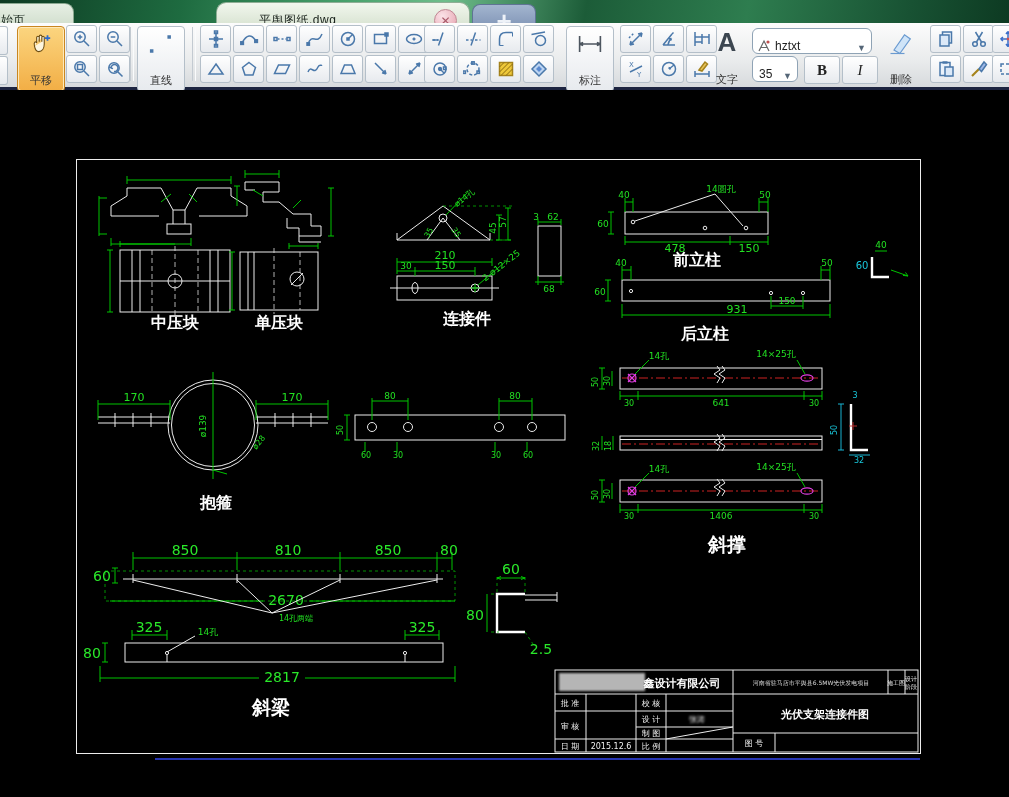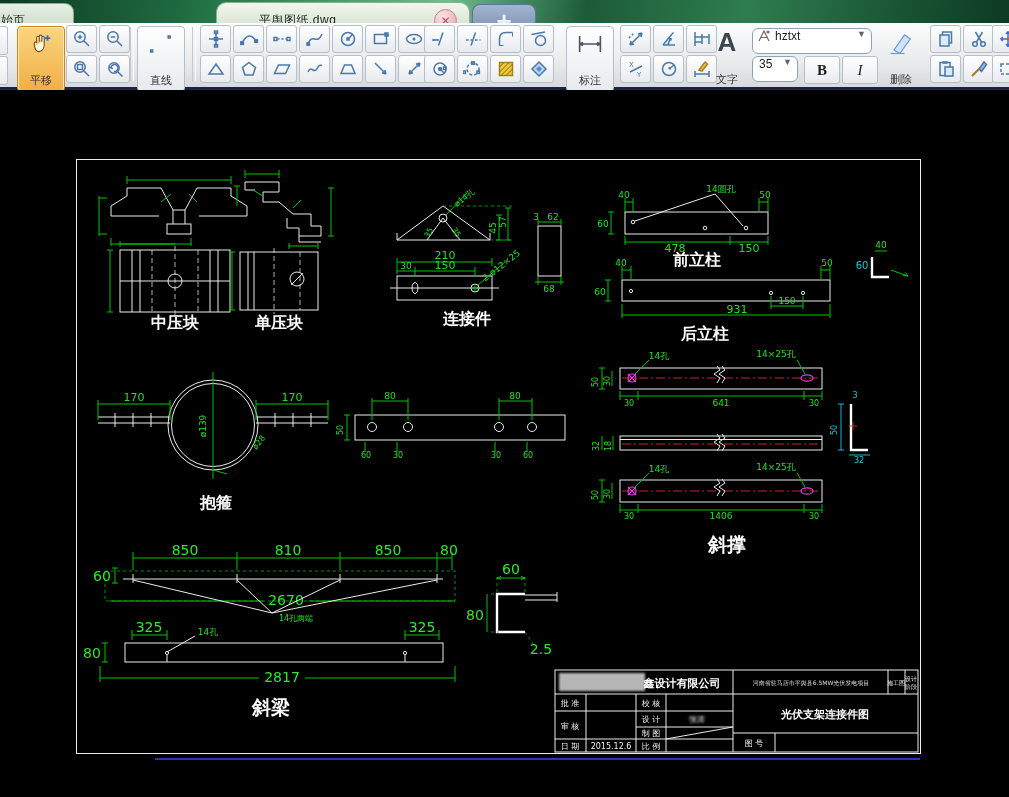--- a/index.html
+++ b/index.html
@@ -28,21 +28,21 @@
   .btn{width:31px;height:28px;border:1px solid #b4bfc9;border-radius:3px;
     background:linear-gradient(#ffffff,#e7eaee);box-shadow:inset 0 1px 0 #fff;
     display:flex;align-items:center;justify-content:center;padding:0;}
   .btn svg{stroke:#4a78aa;fill:none;stroke-width:1.5;}
   .bigbtn{position:absolute;top:3px;width:46px;height:57px;border:1px solid #b4bfc9;border-radius:4px;
     background:linear-gradient(#ffffff,#e7eaee);display:flex;flex-direction:column;align-items:center;justify-content:space-between;padding:4px 0 3px;}
   .bigbtn .lbl{font-size:11px;color:#333;}
   .pan{background:linear-gradient(#fbd57f,#f2ae45);border:1px solid #c9861f;box-shadow:inset 0 0 0 1px #ffe9b8;}
   .sep{position:absolute;top:4px;width:2px;height:54px;border-left:1px solid #c3cad1;border-right:1px solid #fafbfc;}
   .sliver{position:absolute;left:0;width:7px;height:27px;border:1px solid #b4bfc9;border-left:none;border-radius:0 3px 3px 0;background:linear-gradient(#fff,#e7eaee);}
-  .ddl{display:flex;align-items:flex-start;border:1px solid #8fa3b5;background:#fff;border-radius:6px;height:24px;font-size:12px;color:#222;}
+  .ddl{display:flex;align-items:flex-end;border:1px solid #8fa3b5;background:#fff;border-radius:6px;height:24px;font-size:12px;color:#222;}
   .ddl .chev{margin-left:auto;margin-right:5px;font-size:9px;color:#567;}
   .fmtbtn{width:34px;height:26px;border:1px solid #b4bfc9;border-radius:3px;background:linear-gradient(#fff,#e7eaee);
     display:flex;align-items:center;justify-content:center;font-family:"Liberation Serif","DejaVu Serif",serif;font-size:15px;color:#222;}
   .biglabel{font-size:26px;font-weight:bold;color:#3c4650;line-height:24px;}
   
   .canvas{position:relative;width:1009px;height:697px;background:#000;}
   .canvas svg{position:absolute;left:75px;top:68px;}
   text{font-family:"DejaVu Sans",sans-serif;}
   .sW{stroke:#ececec;fill:none;stroke-width:1;}
   .sW2{stroke:#fff;fill:none;stroke-width:2.4;}

